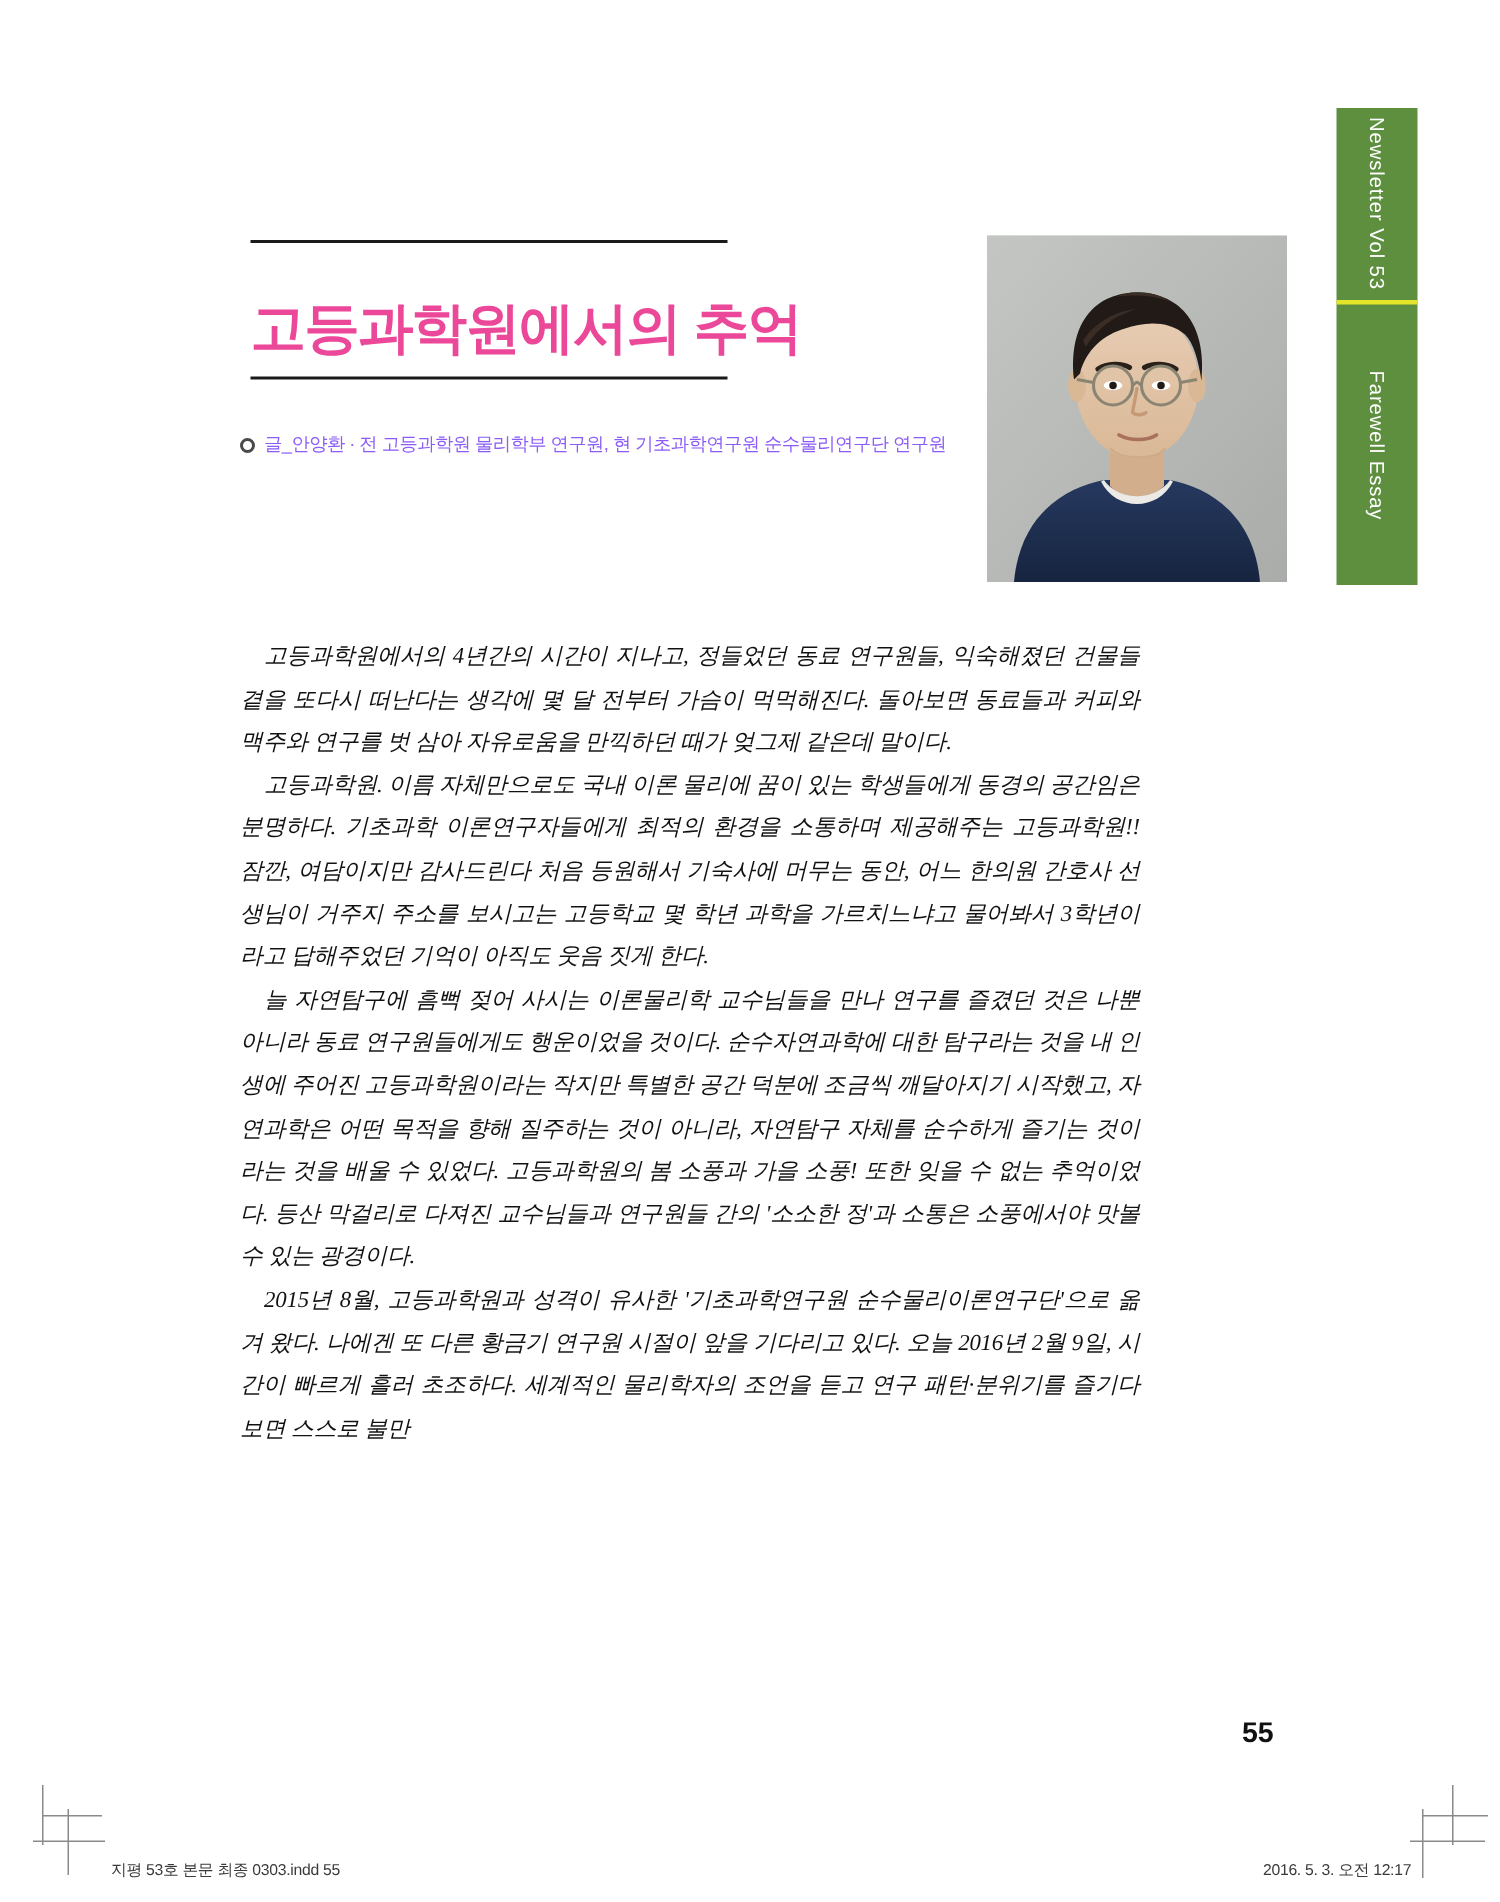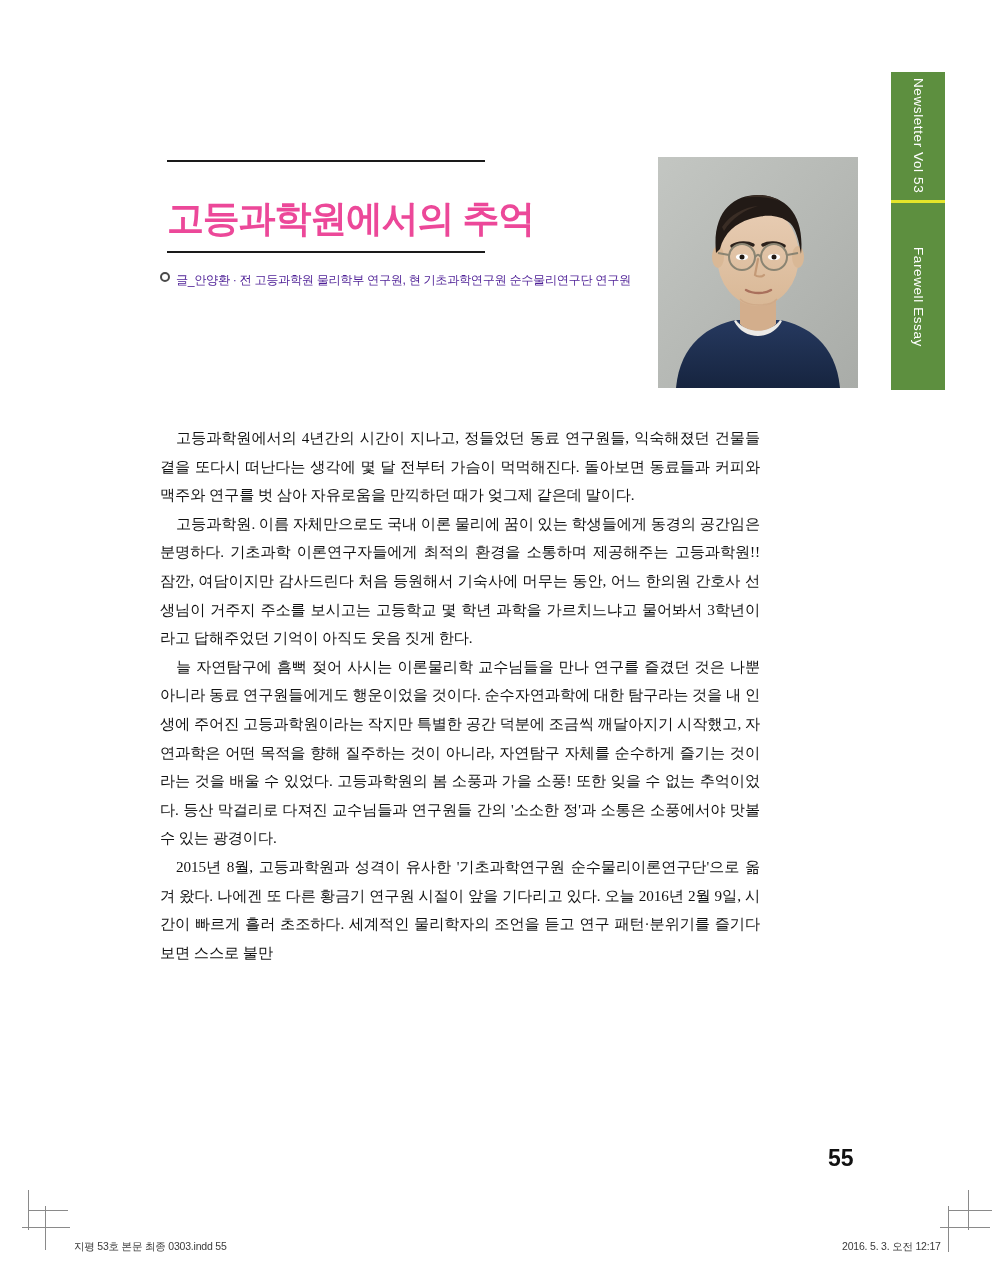--- a/index.html
+++ b/index.html
@@ -91,26 +91,27 @@
     font-weight: 700;
     letter-spacing: -1.2px;
     color: #ec4899;
     line-height: 1.0;
     white-space: nowrap;
   }
 
   .byline {
     position: absolute;
     left: 160px;
-    top: 272px;
+    top: 288px;
     display: flex;
+    align-items: center;
     gap: 6px;
     font-family: "Liberation Sans", "DejaVu Sans", sans-serif;
     font-size: 12.2px;
-    color: #4c1d95;
+    color: #8b5cf6;
     letter-spacing: -0.35px;
     white-space: nowrap;
   }
 
   .byline-bullet {
     display: inline-block;
     width: 10px;
     height: 10px;
     border-radius: 50%;
     border: 2.5px solid #4a4a4a;
@@ -130,20 +131,21 @@
   }
 
   .portrait svg { display: block; width: 100%; height: 100%; }
 
   
   .article {
     position: absolute;
     left: 160px;
     top: 424px;
     width: 600px;
+    font-style: italic;
   }
 
   .article p {
     margin: 0;
     font-family: "Liberation Serif", "DejaVu Serif", serif;
     font-size: 15.2px;
     line-height: 28.6px;
     color: #111111;
     text-align: justify;
     text-justify: inter-character;
@@ -151,21 +153,21 @@
     letter-spacing: -0.1px;
     word-break: break-all;
   }
 
   
   .page-number {
     position: absolute;
     left: 828px;
     top: 1145px;
     font-family: "Liberation Sans", "DejaVu Sans", sans-serif;
-    font-size: 23px;
+    font-size: 19px;
     font-weight: 700;
     color: #111111;
   }
 
   
   .crop {
     position: absolute;
     background: #8a8a8a;
   }
   .crop.v { width: 1px; }

